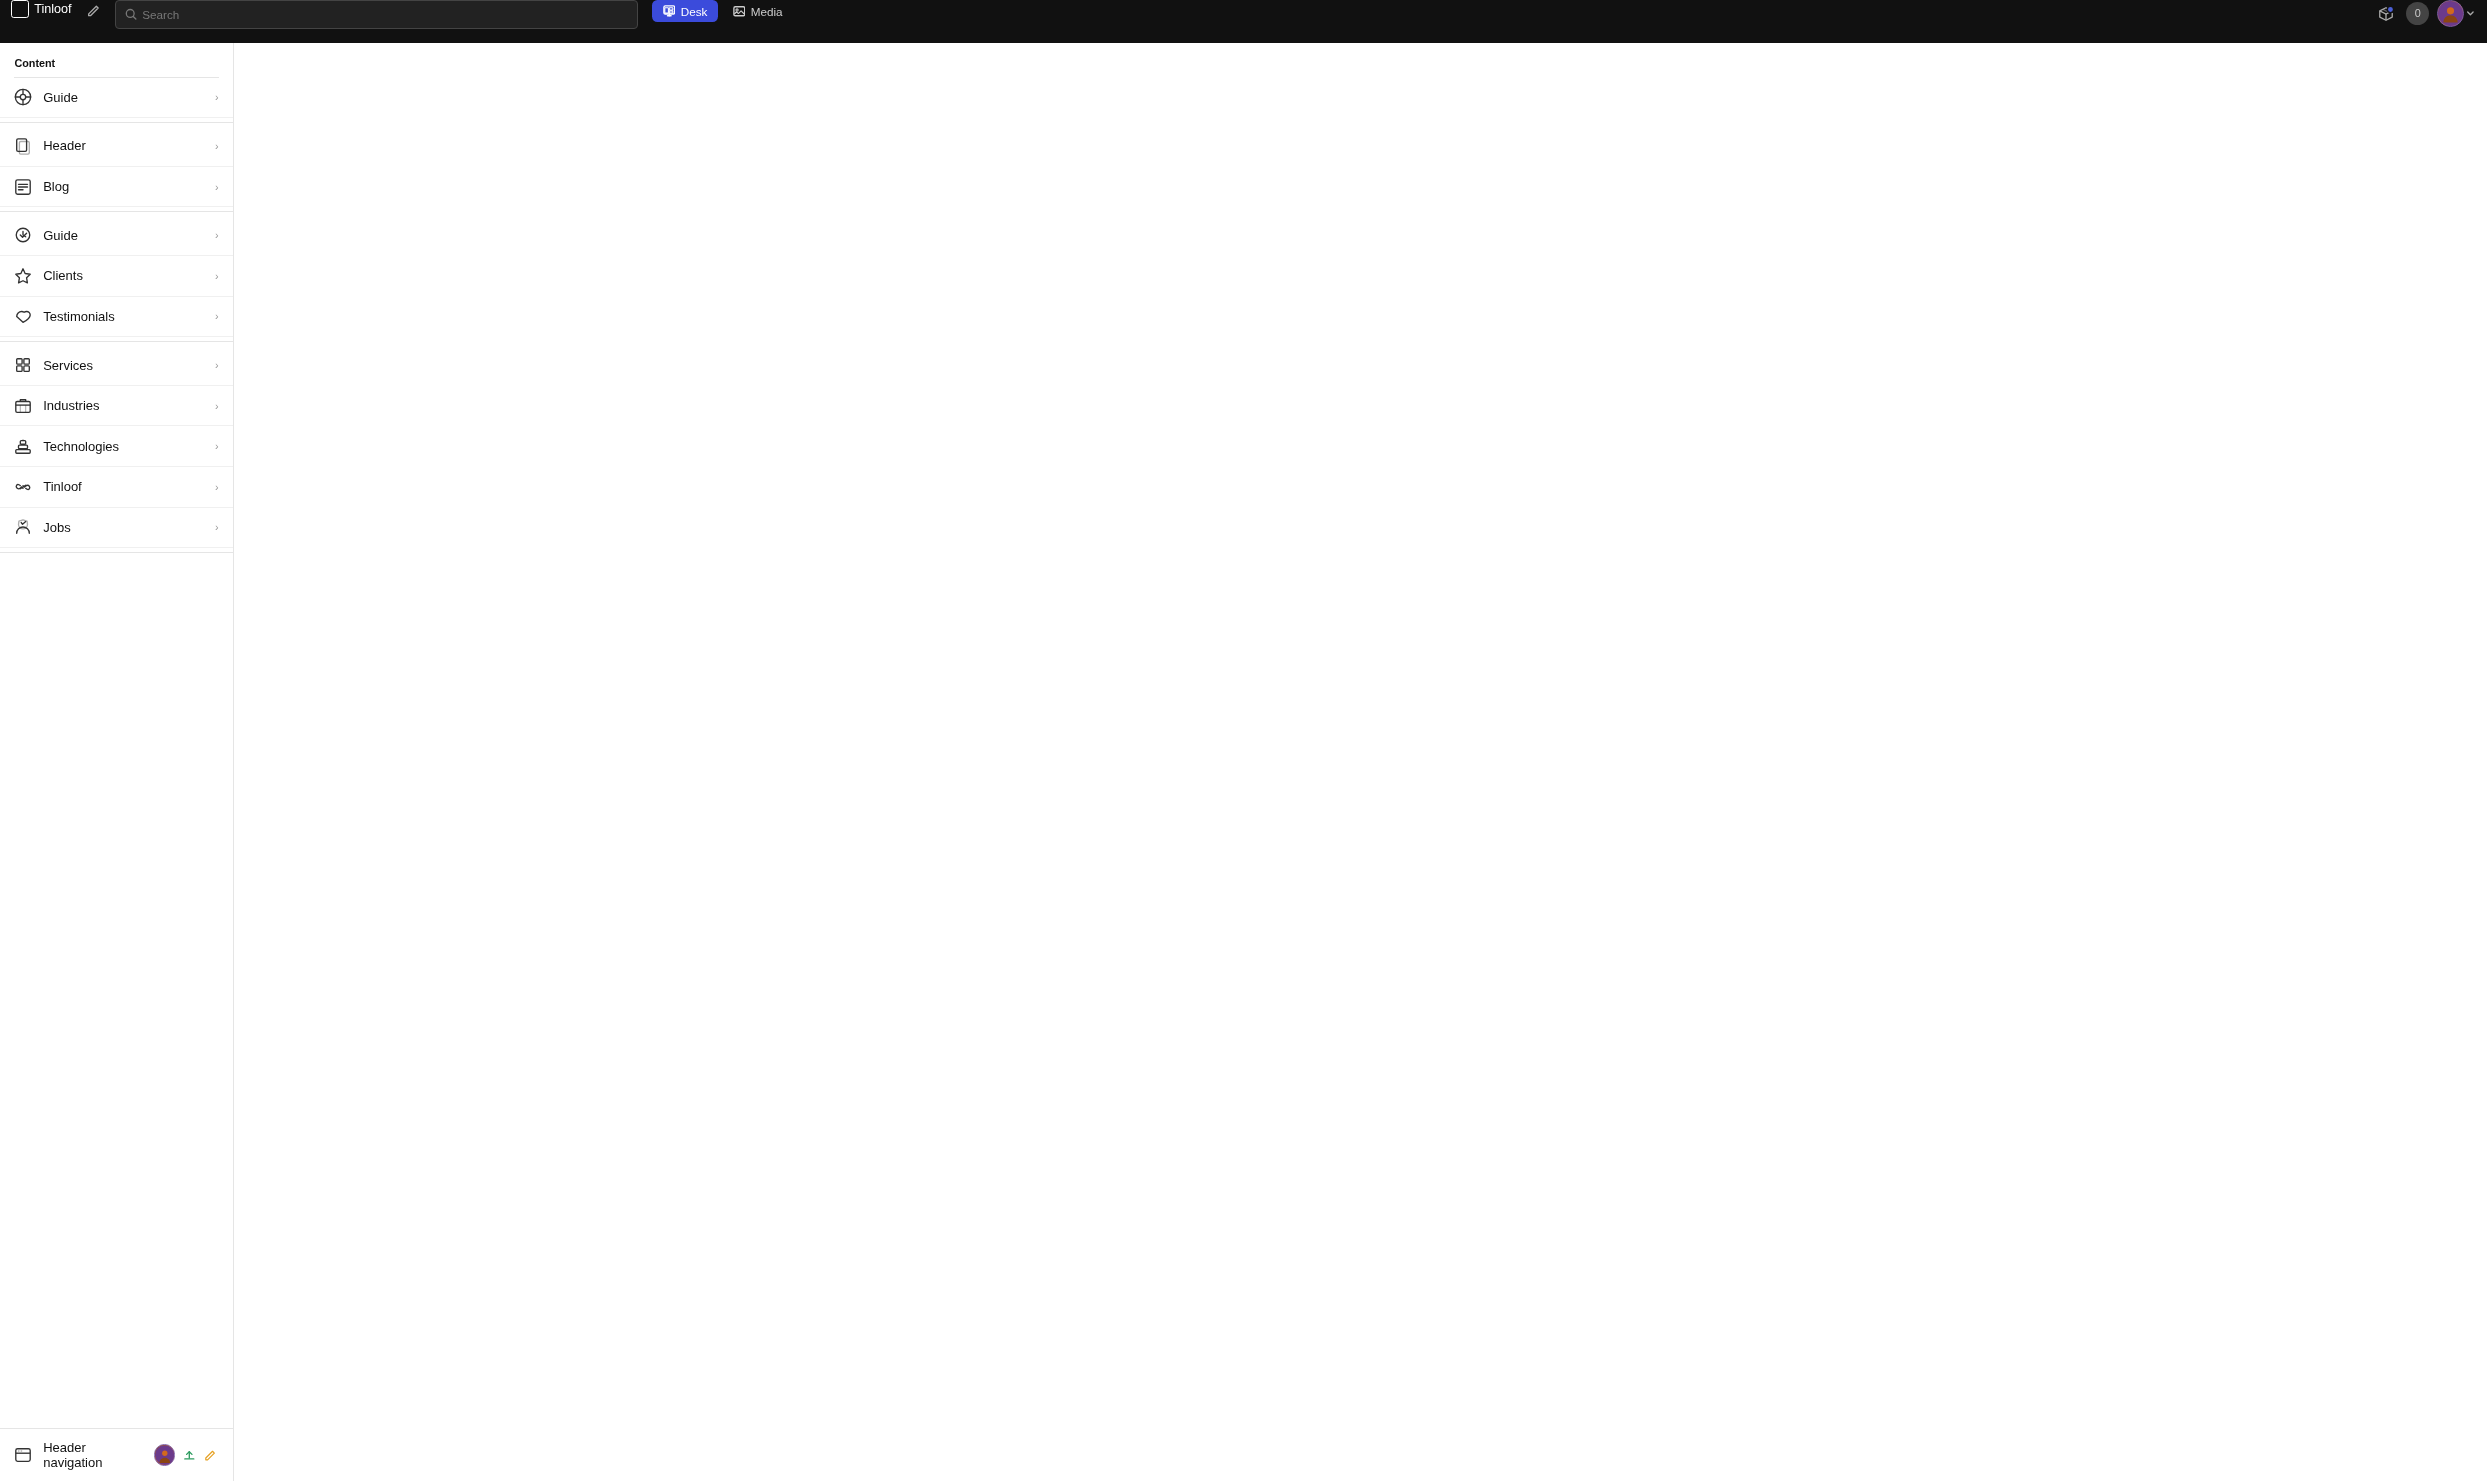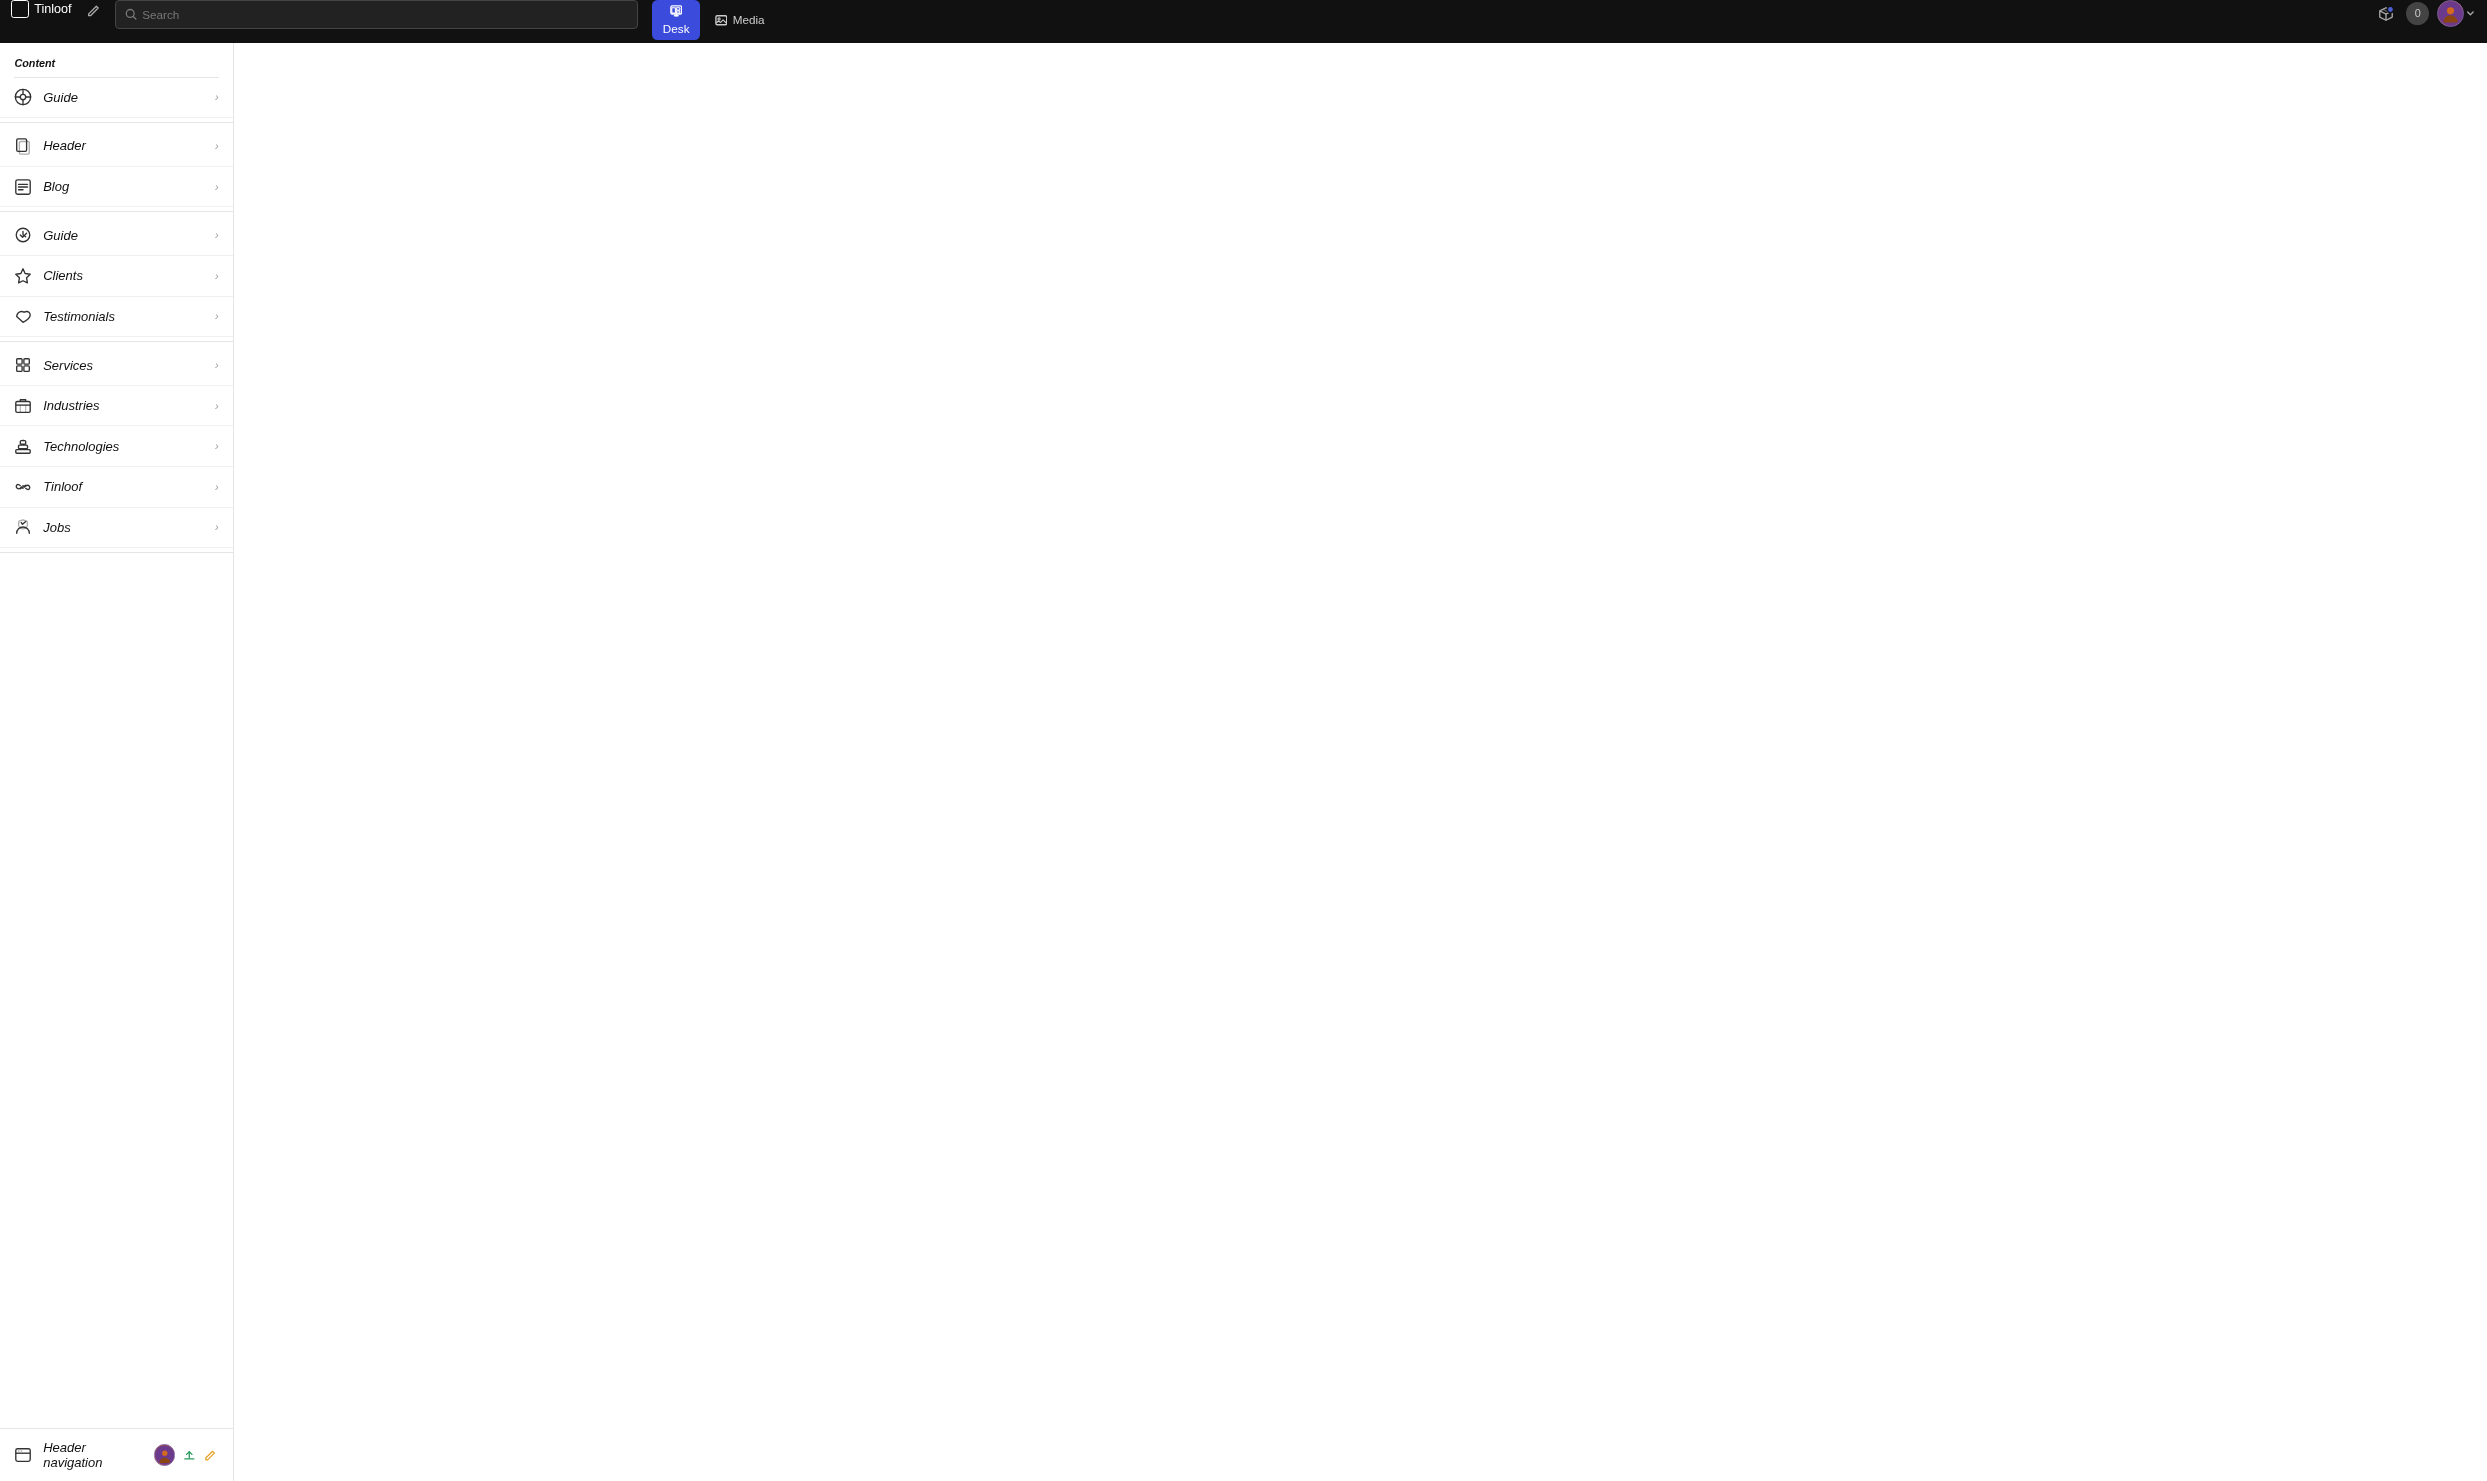--- a/index.html
+++ b/index.html
@@ -74,21 +74,20 @@
       border-radius: 5.4px;
       cursor: pointer;
       font-size: 11.7px;
       color: #ccc;
       border: none;
       background: none;
     }
     .nav-tab.active {
       background: #3b4bdb;
       color: #fff;
-      flex-direction: column;
     }
 
     .topnav-right {
       margin-left: auto;
       display: flex;
       align-items: center;
       gap: 7.2px;
     }
     .icon-btn {
       background: none;
@@ -138,21 +137,20 @@
 
     
     .sidebar {
       width: 234px;
       min-width: 234px;
       border-right: 0.9px solid #e5e5e5;
       overflow-y: auto;
       background: #fff;
       display: flex;
       flex-direction: column;
-      font-style: italic;
     }
     .sidebar-section-title {
       font-size: 10.8px;
       font-weight: 700;
       color: #111;
       padding: 14.4px 14.4px 7.2px 14.4px;
       text-transform: none;
       letter-spacing: 0;
     }
     .sidebar-divider {

